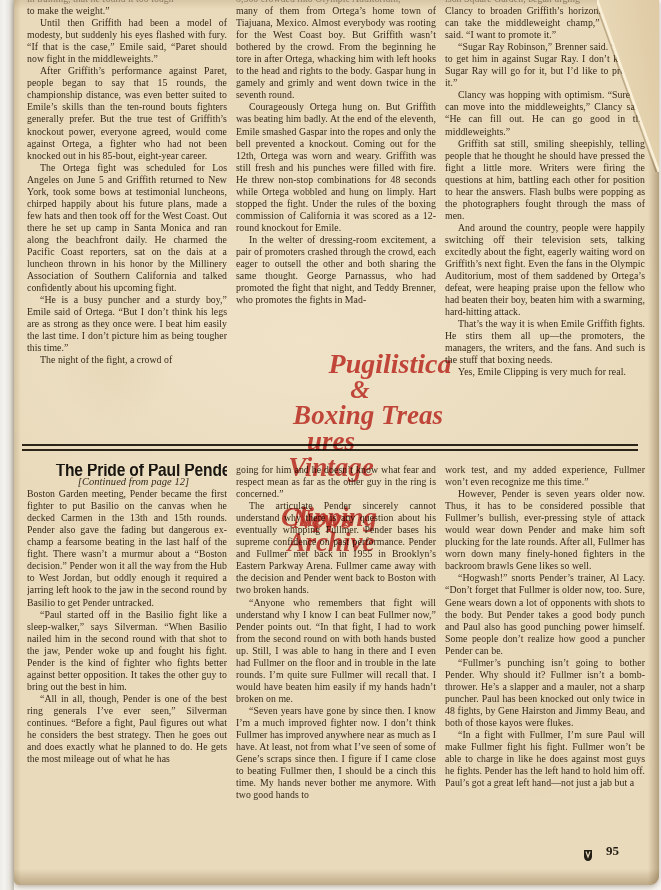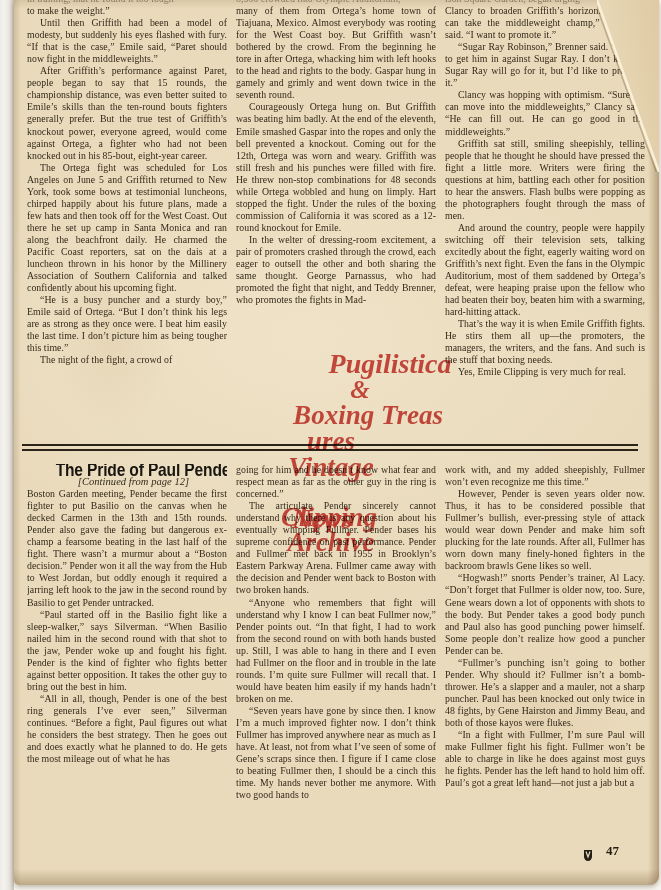--- a/index.html
+++ b/index.html
@@ -124,21 +124,21 @@
       <p>“Paul started off in the Basilio fight like a sleep-walker,” says Silverman. “When Basilio nailed him in the second round with that shot to the jaw, Pender woke up and fought his fight. Pender is the kind of fighter who fights better against better opposition. It takes the other guy to bring out the best in him.</p>
       <p>“All in all, though, Pender is one of the best ring generals I’ve ever seen,” Silverman continues. “Before a fight, Paul figures out what he considers the best strategy. Then he goes out and does exactly what he planned to do. He gets the most mileage out of what he has</p>
     </div>
     <div class="col">
       <p class="cont">going for him and he doesn’t know what fear and respect mean as far as the other guy in the ring is concerned.”</p>
       <p>The articulate Pender sincerely cannot understand why there is any question about his eventually whipping Fullmer. Pender bases his supreme confidence on past performance. Pender and Fullmer met back in 1955 in Brooklyn’s Eastern Parkway Arena. Fullmer came away with the decision and Pender went back to Boston with two broken hands.</p>
       <p>“Anyone who remembers that fight will understand why I know I can beat Fullmer now,” Pender points out. “In that fight, I had to work from the second round on with both hands busted up. Still, I was able to hang in there and I even had Fullmer on the floor and in trouble in the late rounds. I’m quite sure Fullmer will recall that. I would have beaten him easily if my hands hadn’t broken on me.</p>
       <p>“Seven years have gone by since then. I know I’m a much improved fighter now. I don’t think Fullmer has improved anywhere near as much as I have. At least, not from what I’ve seen of some of Gene’s scraps since then. I figure if I came close to beating Fullmer then, I should be a cinch this time. My hands never bother me anymore. With two good hands to</p>
     </div>
     <div class="col">
-      <p class="cont">work with, and my added sheepishly, Fullmer won’t even recognize me this time.”</p>
+      <p class="cont">work test, and my added experience, Fullmer won’t even recognize me this time.”</p>
       <p>However, Pender is seven years older now. Thus, it has to be considered possible that Fullmer’s bullish, ever-pressing style of attack would wear down Pender and make him soft plucking for the late rounds. After all, Fullmer has worn down many finely-honed fighters in the backroom brawls Gene likes so well.</p>
       <p>“Hogwash!” snorts Pender’s trainer, Al Lacy. “Don’t forget that Fullmer is older now, too. Sure, Gene wears down a lot of opponents with shots to the body. But Pender takes a good body punch and Paul also has good punching power himself. Some people don’t realize how good a puncher Pender can be.</p>
       <p>“Fullmer’s punching isn’t going to bother Pender. Why should it? Fullmer isn’t a bomb-thrower. He’s a slapper and a mauler, not a sharp puncher. Paul has been knocked out only twice in 48 fights, by Gene Hairston and Jimmy Beau, and both of those kayos were flukes.</p>
       <p>“In a fight with Fullmer, I’m sure Paul will make Fullmer fight his fight. Fullmer won’t be able to charge in like he does against most guys he fights. Pender has the left hand to hold him off. Paul’s got a great left hand—not just a jab but a</p>
     </div>
   </div>
 
   <div class="watermark">
     <div class="wm">Pugilistica</div>
     <div class="wm">&amp;</div>
@@ -164,14 +164,14 @@
       <line x1="-2" y1="2" x2="60" y2="174" stroke="rgba(110,80,40,0.35)" stroke-width="1.5"></line>
     </svg>
   </div>
 
   <div class="footer-icon">
     <svg width="10" height="12" viewBox="0 0 10 12">
       <path d="M1 1 h8 v6.5 a4 4.5 0 0 1 -8 0 z" fill="#241f16"></path>
       <path d="M3 2.5 L5 8 L7 2.5" stroke="#e9dabc" stroke-width="1.2" fill="none"></path>
     </svg>
   </div>
-  <div class="footer-num">47</div>
+  <div class="footer-num">95</div>
 </div>
 
 </body></html>

